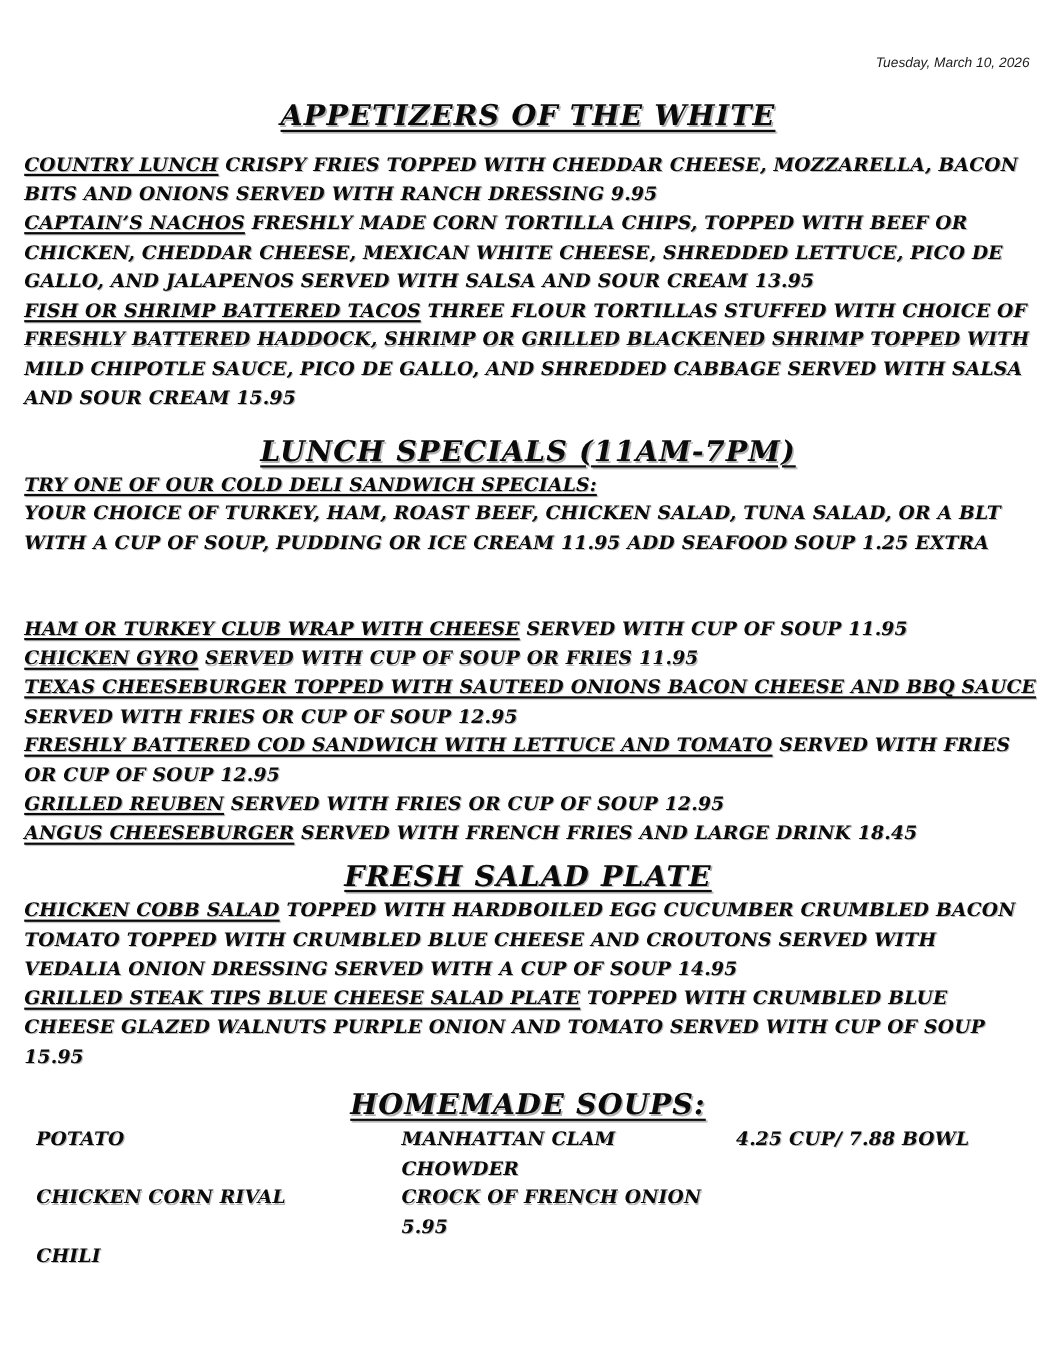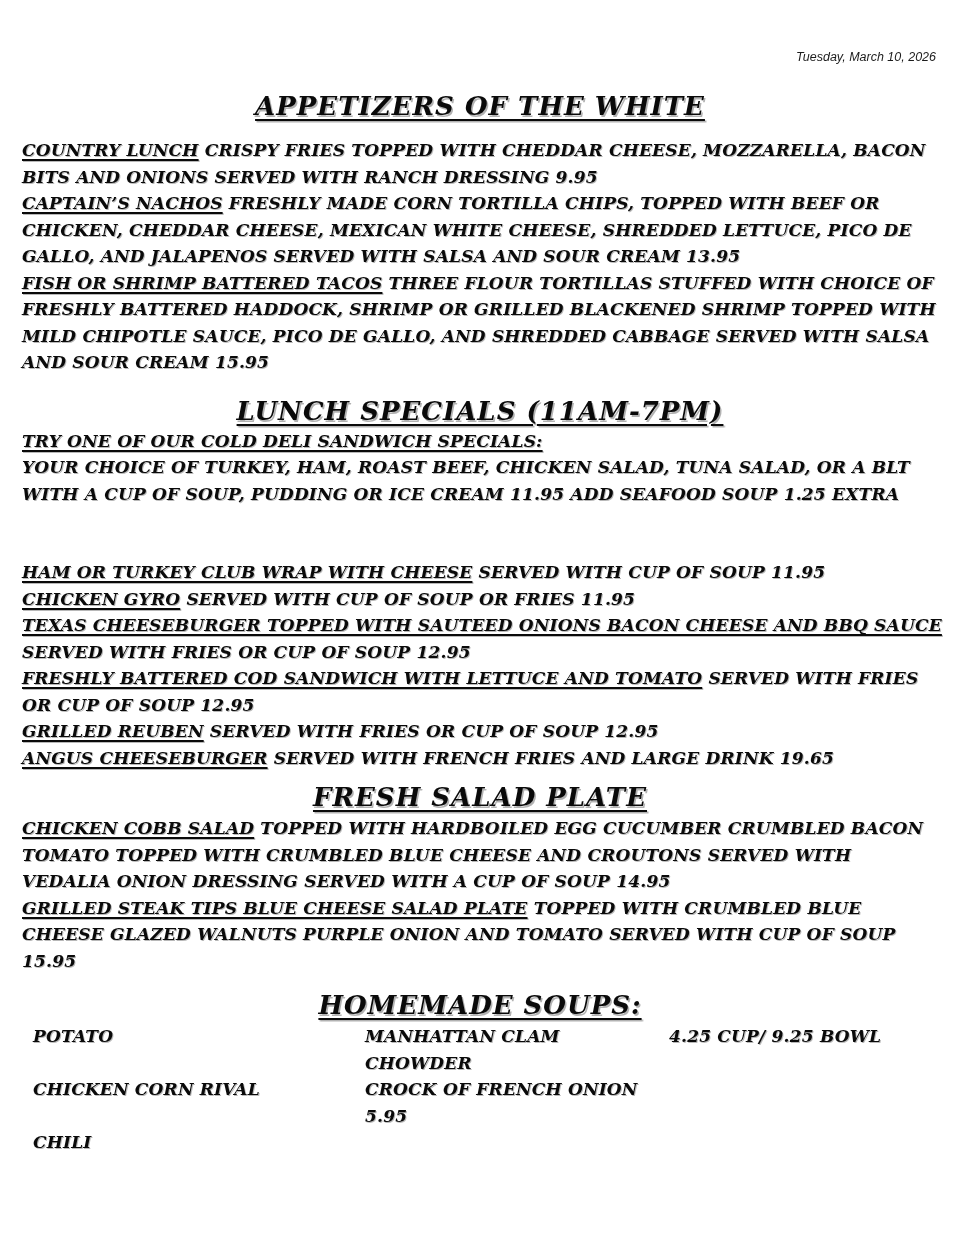--- a/index.html
+++ b/index.html
@@ -117,21 +117,21 @@
   <div class="menu-text">
     <span class="item-name">FRESHLY BATTERED COD SANDWICH WITH LETTUCE AND TOMATO</span>
     <span>SERVED WITH FRIES OR CUP OF SOUP 12.95</span>
   </div>
   <div class="menu-text">
     <span class="item-name">GRILLED REUBEN</span>
     <span>SERVED WITH FRIES OR CUP OF SOUP 12.95</span>
   </div>
   <div class="menu-text">
     <span class="item-name">ANGUS CHEESEBURGER</span>
-    <span>SERVED WITH FRENCH FRIES AND LARGE DRINK 19.65</span>
+    <span>SERVED WITH FRENCH FRIES AND LARGE DRINK 18.45</span>
   </div>
 
   <div class="section-heading hd-salad">
     <span class="hd">FRESH SALAD PLATE</span>
   </div>
 
   <div class="menu-text">
     <span class="item-name">CHICKEN COBB SALAD</span>
     <span>TOPPED WITH HARDBOILED EGG CUCUMBER CRUMBLED BACON TOMATO TOPPED WITH CRUMBLED BLUE CHEESE AND CROUTONS SERVED WITH VEDALIA ONION DRESSING SERVED WITH A CUP OF SOUP 14.95</span>
   </div>
@@ -140,21 +140,21 @@
     <span>TOPPED WITH CRUMBLED BLUE CHEESE GLAZED WALNUTS PURPLE ONION AND TOMATO SERVED WITH CUP OF SOUP 15.95</span>
   </div>
 
   <div class="section-heading hd-soups">
     <span class="hd">HOMEMADE SOUPS:</span>
   </div>
 
   <div class="soup-grid">
     <span>POTATO</span>
     <span>MANHATTAN CLAM CHOWDER</span>
-    <span>4.25 CUP/ 9.25 BOWL</span>
+    <span>4.25 CUP/ 7.88 BOWL</span>
 
     <span>CHICKEN CORN RIVAL</span>
     <span>CROCK OF FRENCH ONION 5.95</span>
     <span></span>
 
     <span>CHILI</span>
     <span></span>
     <span></span>
   </div>
 

